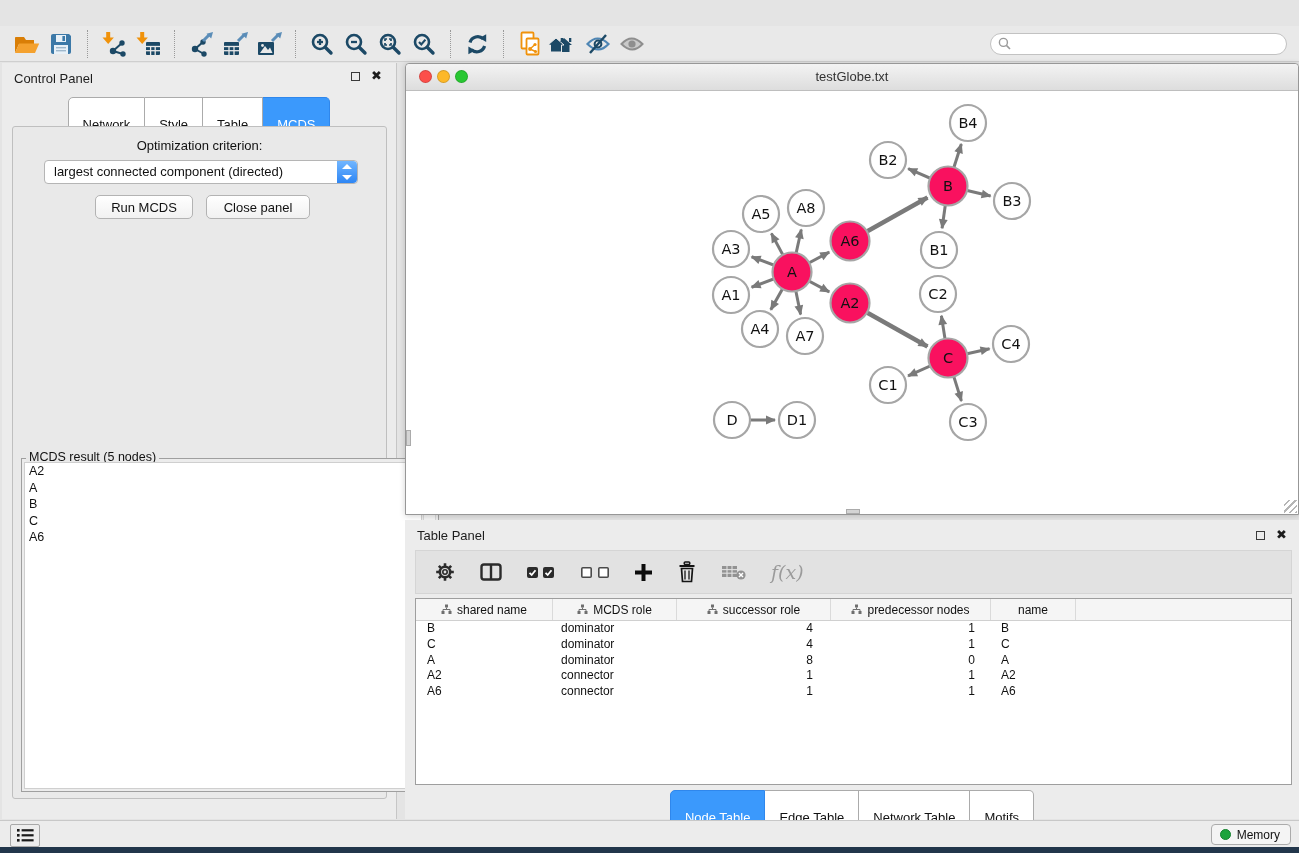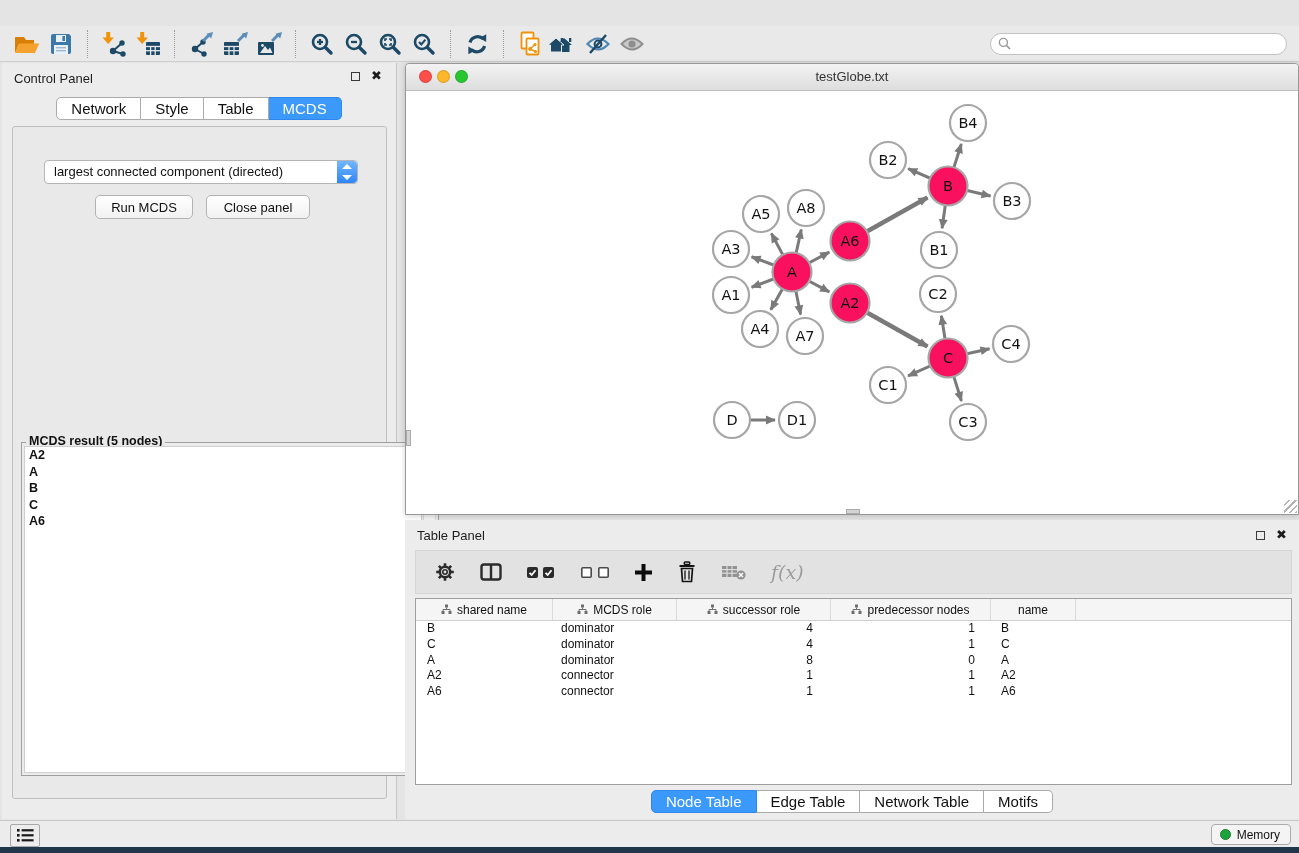--- a/index.html
+++ b/index.html
@@ -19,35 +19,35 @@
                border-radius:12px;display:flex;align-items:center;padding:0 7px;box-sizing:border-box;}
   .search-wrap input{border:none;outline:none;flex:1;font-size:12px;background:transparent;margin-left:5px;
                font-family:"Liberation Sans","DejaVu Sans",sans-serif;}
   
   .control-panel{position:absolute;left:2px;top:63px;width:395px;height:756px;background:#ECECEC;border-right:1px solid #C6C6C6;box-sizing:border-box;}
   .panel-head{position:relative;height:28px;}
   .panel-title{position:absolute;left:12px;top:8px;font-size:13px;color:#1d1d1d;}
   .float-ic{position:absolute;top:9px;width:9px;height:9px;border:1.6px solid #3a3a3a;box-sizing:border-box;cursor:pointer;}
   .close-ic{position:absolute;top:5px;font-size:13px;font-weight:bold;color:#1c1c1c;cursor:pointer;}
   .cp-tabs{position:absolute;left:0;right:0;top:34px;display:flex;justify-content:center;}
-  .tab{height:21px;line-height:21px;padding:0 14px;font-size:15px;background:#fff;border:1px solid #ABABAB;border-left:none;color:#111;cursor:pointer;}
+  .tab{height:21px;line-height:21px;padding:16px 14px;font-size:13px;background:#fff;border:1px solid #ABABAB;border-left:none;color:#111;cursor:pointer;text-decoration:underline;}
   .tab:first-child{border-left:1px solid #ABABAB;border-radius:5px 0 0 5px;}
   .tab:last-child{border-radius:0 5px 5px 0;}
   .tab.active{background:#3B99FC;border-color:#2F87EC;color:#fff;}
   .cp-box{position:absolute;left:10px;top:63px;width:375px;height:673px;background:#E9E9E9;border:1px solid #BFBFBF;border-radius:3px;box-sizing:border-box;}
   .opt-label{position:absolute;left:0;right:0;top:11px;text-align:center;font-size:13px;color:#111;}
   .select{position:absolute;left:31px;top:33px;width:314px;height:24px;background:#fff;border:1px solid #B5B5B5;border-radius:4px;box-sizing:border-box;cursor:pointer;}
   .select .val{display:block;font-size:13px;line-height:22px;padding-left:9px;color:#111;}
   .stepper{position:absolute;right:0px;top:0px;bottom:0px;width:20px;background:linear-gradient(#71B6FF,#2E86F4);border-radius:0 4px 4px 0;}
   .stepper i{position:absolute;left:5px;width:0;height:0;border-left:5px solid transparent;border-right:5px solid transparent;}
   .stepper .up{top:3px;border-bottom:5px solid #fff;}
   .stepper .dn{bottom:3px;border-top:5px solid #fff;}
   .btn{position:absolute;height:24px;background:linear-gradient(#FFFFFF,#F1F1F1);border:1px solid #B3B3B3;border-radius:5px;
        font-size:13px;color:#111;display:flex;align-items:center;justify-content:center;box-sizing:border-box;cursor:pointer;}
-  .fieldset{position:absolute;left:8px;top:315px;width:418px;height:334px;border:1px solid #9f9f9f;background:#ECECEC;box-sizing:border-box;font-weight:bold;}
+  .fieldset{position:absolute;left:8px;top:331px;width:418px;height:334px;border:1px solid #9f9f9f;background:#ECECEC;box-sizing:border-box;}
   .fieldset .legend{position:absolute;top:-9px;left:4px;background:#E9E9E9;padding:0 3px;font-size:12.5px;color:#111;}
   .mcds-list{position:absolute;left:2px;right:16px;top:3px;bottom:2px;background:#fff;border:1px solid #CFCFCF;overflow:hidden;}
   .mcds-item{font-size:12.5px;height:16.5px;line-height:16.5px;padding-left:4px;color:#111;}
   .mcds-scroll{position:absolute;right:2px;top:3px;bottom:2px;width:13px;background:#F4F4F4;border:1px solid #D6D6D6;box-sizing:border-box;}
   
   .net-win{position:absolute;left:405px;top:63px;width:894px;height:452px;background:#fff;border:1px solid #979797;
            border-radius:4px 4px 0 0;box-sizing:border-box;box-shadow:0 1px 6px rgba(0,0,0,.18);}
   .nw-titlebar{position:relative;height:26px;background:linear-gradient(#F3F3F3,#DDDDDD);border-bottom:1px solid #BEBEBE;border-radius:4px 4px 0 0;}
   .nw-title{display:block;text-align:center;font-size:13px;line-height:25px;color:#333;}
   .nw-tl{position:absolute;top:6px;width:13px;height:13px;border-radius:50%;border:1px solid rgba(0,0,0,.15);box-sizing:border-box;}
@@ -258,20 +258,21 @@
       <span class="float-ic" style="right:36px;"></span>
       <span class="close-ic" style="right:14px;">✖</span>
     </div>
     <div class="cp-tabs">
         <div class="tab">Network</div>
         <div class="tab">Style</div>
         <div class="tab">Table</div>
         <div class="tab active">MCDS</div>
       </div>
     <div class="cp-box">
+      <div class="opt-label">Optimization criterion:</div>
       <div class="select">
         <span class="val">largest connected component (directed)</span>
         <span class="stepper">
             <i class="up"></i>
             <i class="dn"></i>
           </span>
       </div>
       <div class="btn" style="left:82px;top:68px;width:98px;">Run MCDS</div>
       <div class="btn" style="left:193px;top:68px;width:104px;">Close panel</div>
       <div class="fieldset">

